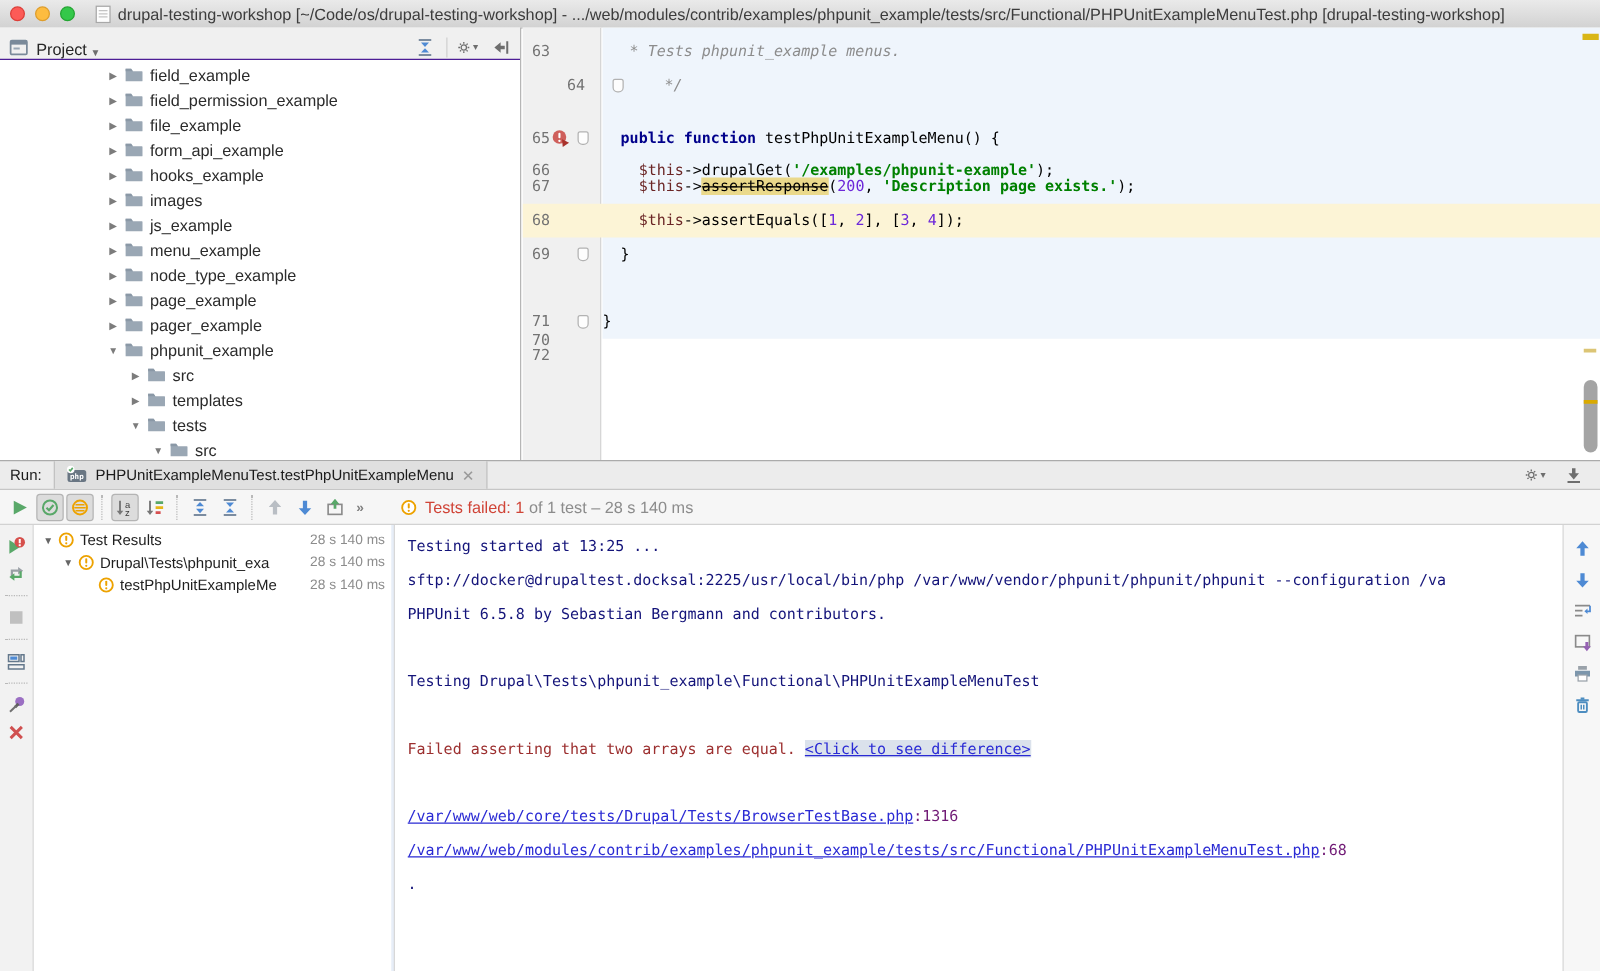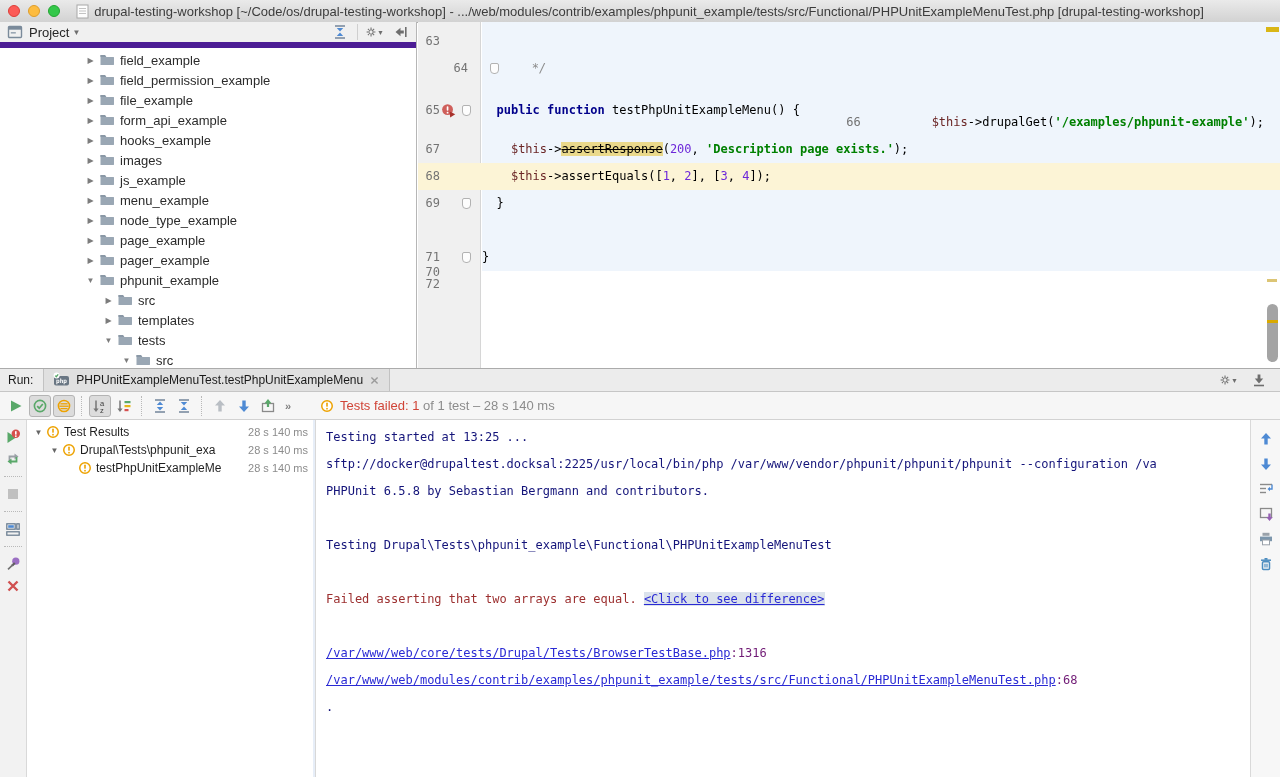--- a/index.html
+++ b/index.html
@@ -12,22 +12,22 @@
   .traffic{position:absolute;left:0;top:0;height:22px;display:flex;align-items:center;z-index:2}
   .tl{width:12px;height:12px;border-radius:50%;margin-left:8px;box-sizing:border-box}
   .tl.red{background:#fc5b57;border:1px solid #dd3e38}
   .tl.yel{background:#fdbc40;border:1px solid #de9d2b}
   .tl.grn{background:#34c84a;border:1px solid #23a532}
   .title-wrap{flex:1;display:flex;justify-content:center;align-items:center;gap:5px;
     font-size:13px;color:#3c3c3c;white-space:nowrap;overflow:hidden}
   
   .project-panel{position:absolute;left:0;top:22px;width:417px;height:346px;
     background:#fff;border-right:1px solid #b6b6b6;box-sizing:border-box;overflow:hidden}
-  .pp-header{height:26px;background:#f0f0f0;border-bottom:6px solid #4c1d95;
-    display:flex;align-items:center;padding:0 6px;font-size:13px;color:#262626;box-sizing:border-box}
+  .pp-header{height:26px;background:#f0f0f0;border-bottom:1px solid #4c1d95;
+    display:flex;align-items:flex-end;padding:0 6px;font-size:13px;color:#262626;box-sizing:border-box}
   .pp-title{margin:0 3px 0 5px}
   .pp-caret{font-size:8px;color:#6e6e6e}
   .pp-actions{margin-left:auto;display:flex;align-items:center;gap:8px}
   .pp-div{width:1px;height:16px;background:#cfcfcf}
   .hbtn{display:flex;align-items:center;justify-content:center;width:18px;height:18px}
   #project-tree{padding-top:2px}
   .t-row{height:20px;display:flex;align-items:center;font-size:13px;color:#2b2b2b;white-space:nowrap}
   .t-arrow{width:13px;text-align:center;font-size:8px;color:#7c7c7c;flex:none}
   .t-folder{width:16px;height:16px;margin:0 5px 0 2px;flex:none;display:flex;align-items:center}
   
@@ -336,20 +336,21 @@
 
 <div class="editor">
   <div class="ed-gutter"></div>
   <div class="ed-bluebg"></div>
   <div class="ed-caret-row" id="caret-row" style="top: 141px;"></div>
   <div id="editor-lines">
       <div class="ed-row" style="top: 6px;">
         <span class="ed-num">63</span>
         <span class="ed-gicon"></span>
         <span class="ed-fold"></span>
+        <pre class="ed-code"><span class="cmt">   * Tests phpunit_example menus.</span></pre>
       </div>
       <div class="ed-row" style="top: 33px; padding-left: 28px;">
         <span class="ed-num">64</span>
         <span class="ed-gicon"></span>
         <span class="ed-fold">
           <span class="fold-box"></span>
         </span>
         <pre class="ed-code"><span class="cmt">   */</span></pre>
       </div>
       <div class="ed-row" style="top: 75px;">
@@ -360,21 +361,21 @@
             <rect x="6.1" y="3.4" width="1.8" height="4.8" rx=".9" fill="#fff"></rect>
             <circle cx="7" cy="10.3" r="1" fill="#fff"></circle>
             <polygon points="9.2,9 15.2,12 9.8,15.5" fill="#a8322c"></polygon>
           </svg>
         </span>
         <span class="ed-fold">
           <span class="fold-box"></span>
         </span>
         <pre class="ed-code"><span>  </span><span class="kw">public function</span><span> testPhpUnitExampleMenu() {</span></pre>
       </div>
-      <div class="ed-row" style="top: 87px; justify-content: flex-end;">
+      <div class="ed-row" style="top: 101px;">
         <span class="ed-num">66</span>
         <span class="ed-gicon"></span>
         <span class="ed-fold"></span>
         <pre class="ed-code"><span>    </span><span class="var">$this</span><span>-&gt;drupalGet(</span><span class="str">'/examples/phpunit-example'</span><span>);</span></pre>
       </div>
       <div class="ed-row" style="top: 114px;">
         <span class="ed-num">67</span>
         <span class="ed-gicon"></span>
         <span class="ed-fold"></span>
         <pre class="ed-code"><span>    </span><span class="var">$this</span><span>-&gt;</span><span class="dep">assertResponse</span><span>(</span><span class="num">200</span><span>, </span><span class="str">'Description page exists.'</span><span>);</span></pre>

